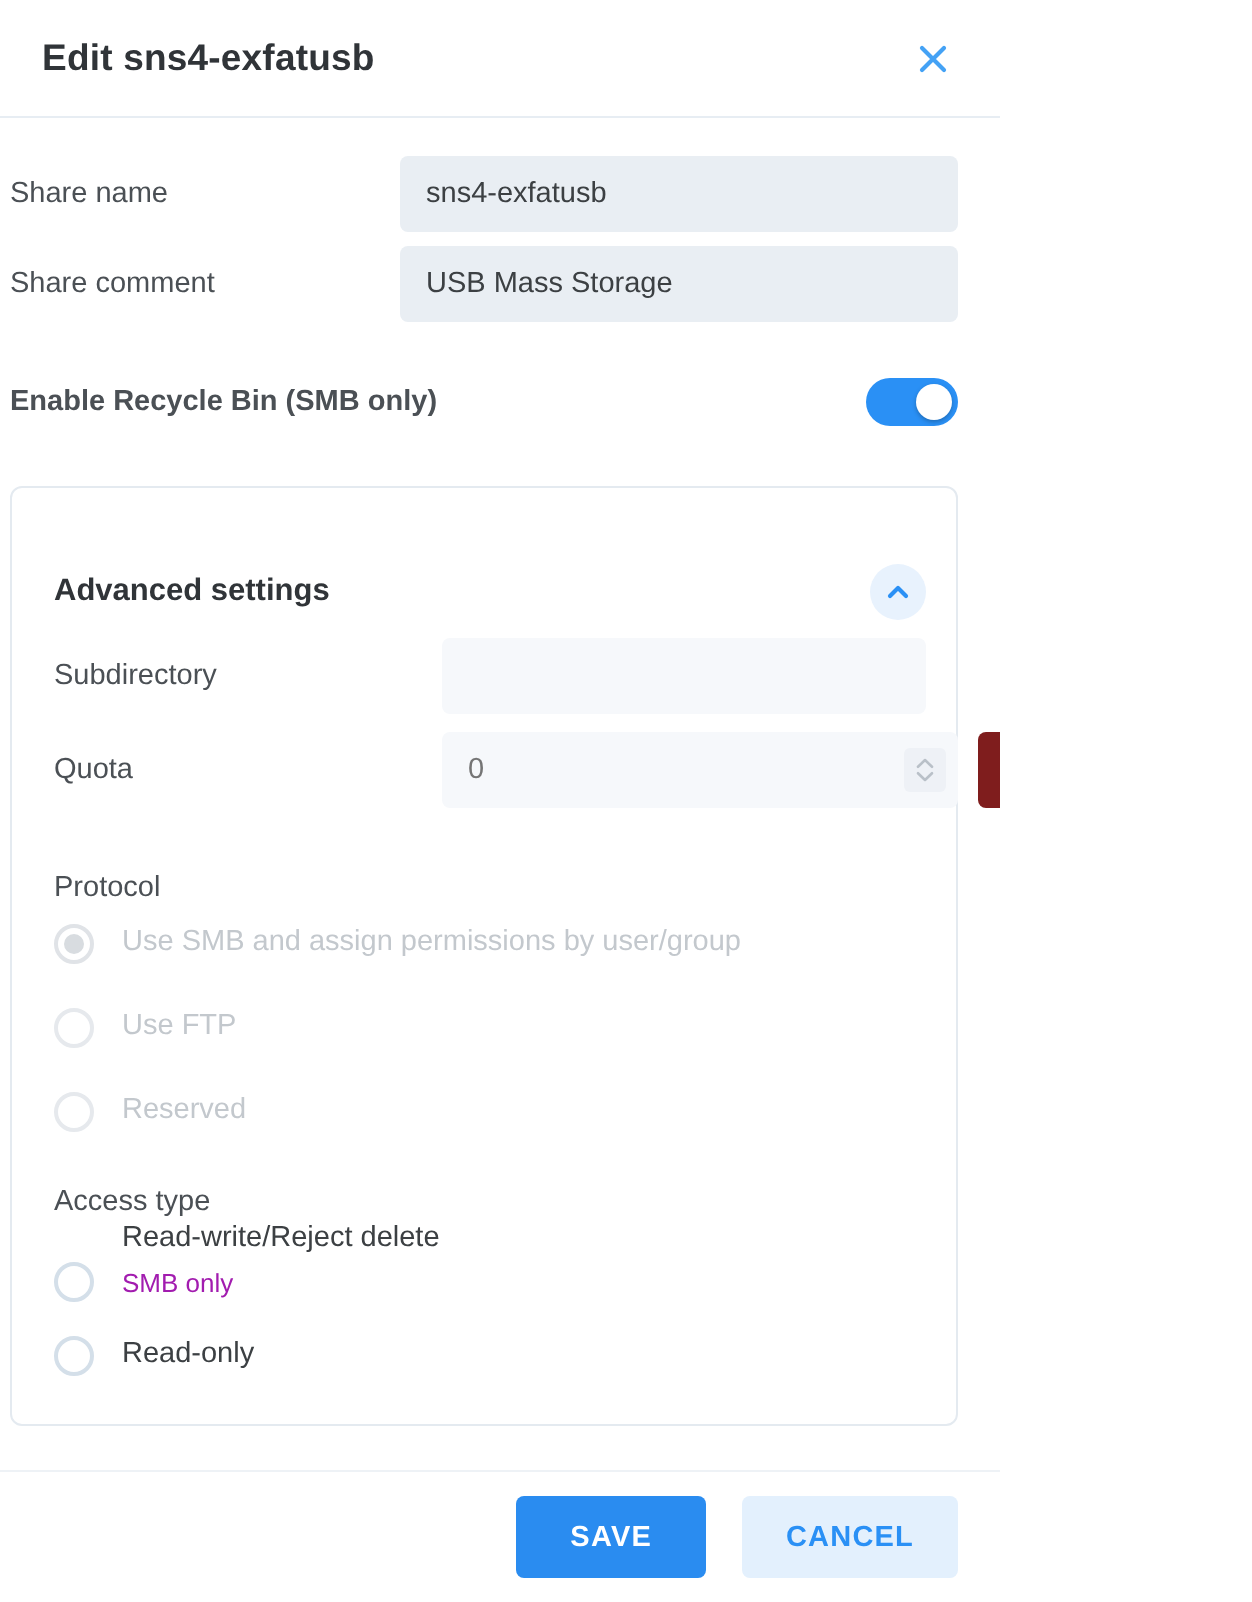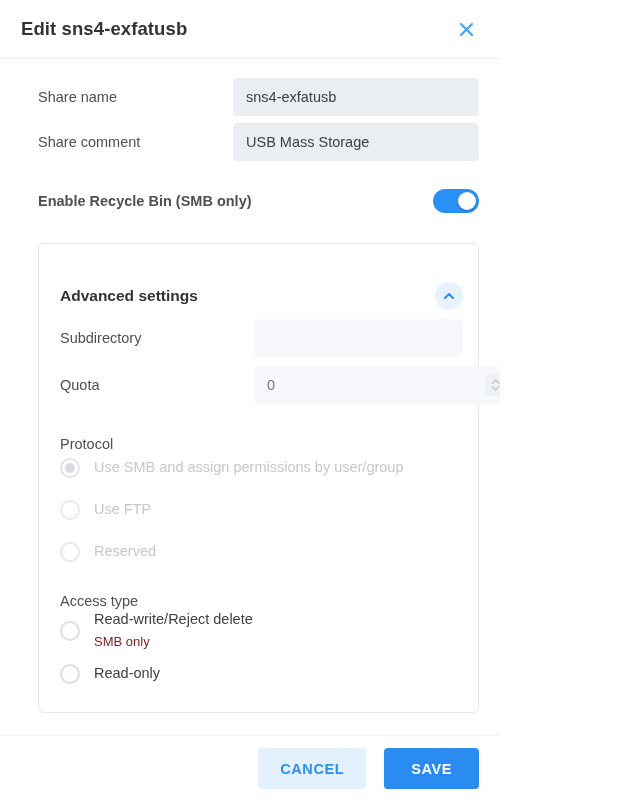--- a/index.html
+++ b/index.html
@@ -50,21 +50,21 @@
     cursor: pointer;
     background: none;
     border: none;
     padding: 0;
   }
   .close-btn svg { display: block; }
 
   
   .dlg-body {
     flex: 1;
-    padding: 19px 21px 0 38px;
+    padding: 19px 21px 0 5px;
     box-sizing: border-box;
     overflow: hidden;
   }
 
   .form-row {
     display: flex;
     align-items: center;
     min-height: 38px;
   }
   .form-row + .form-row { margin-top: 7px; }
@@ -243,21 +243,21 @@
   }
   .radio-block.protocol { margin-top: 24px; }
   .radio-block.access { margin-top: 19px; }
 
   .radio-block .adv-label { padding-top: 8px; }
 
   .radio-list { flex: 1; }
 
   .radio-item {
     display: flex;
-    align-items: center;
+    align-items: flex-end;
     min-height: 30px;
     cursor: pointer;
   }
   .radio-item + .radio-item { margin-top: 12px; }
   .radio-item.with-sub + .radio-item { margin-top: 7px; }
 
   .radio-mark {
     width: 20px;
     height: 20px;
     min-width: 20px;
@@ -293,21 +293,21 @@
 
   .radio-texts { margin-left: 14px; }
   .radio-label {
     font-size: 14.5px;
     color: #3c4043;
     line-height: 21px;
   }
   .radio-label.dim { color: #c3c8cd; }
   .radio-sub {
     font-size: 13px;
-    color: #7f1d1d;
+    color: #a21caf;
     line-height: 19px;
     margin-top: 2px;
   }
 
   
   .dlg-footer {
     height: 66px;
     min-height: 66px;
     border-top: 1px solid #eef2f6;
     display: flex;
@@ -473,17 +473,17 @@
             </div>
 
           </div>
         </div>
 
       </div>
     </div>
   </div>
 
   <div class="dlg-footer">
+    <button class="btn btn-save">SAVE</button>
     <button class="btn btn-cancel">CANCEL</button>
-    <button class="btn btn-save">SAVE</button>
   </div>
 
 </div>
 
 </body></html>

